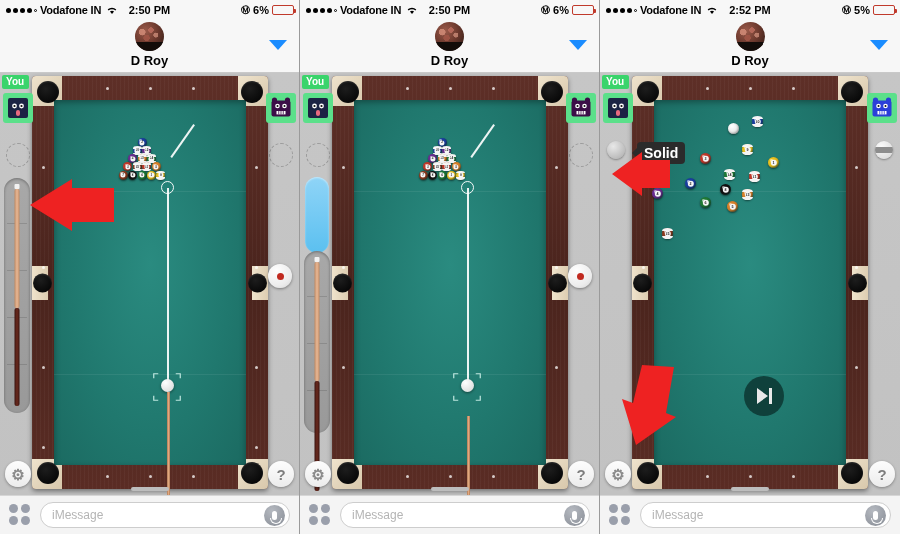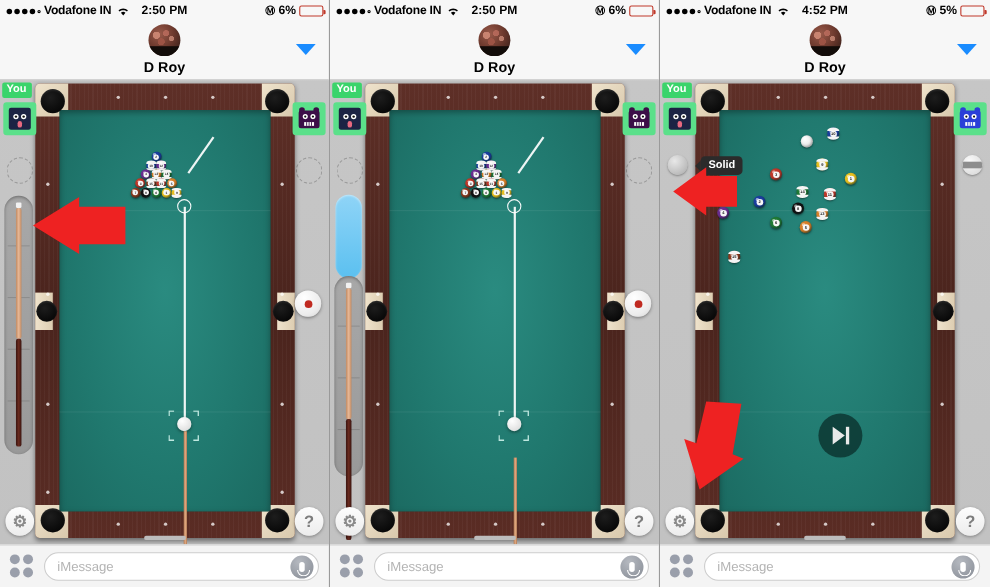--- a/index.html
+++ b/index.html
@@ -228,21 +228,21 @@
     position: absolute; width: 24px; height: 24px; border-radius: 50%;
     background: radial-gradient(circle at 35% 28%, #fff, #ececec 65%, #d4d4d4 100%);
     box-shadow: 0 1px 3px rgba(0,0,0,.4);
     display: flex; align-items: center; justify-content: center;
   }
   .spindot { width: 7px; height: 7px; border-radius: 50%; background: #c02a20; }
 
   
   .tooltip {
     position: absolute; background: #2b2b2b; color: #fff;
-    font-size: 10px; font-weight: bold; padding: 3px 7px; border-radius: 4px;
+    font-size: 14px; font-weight: bold; padding: 3px 7px; border-radius: 4px;
     z-index: 6; white-space: nowrap;
   }
   .tooltip::before {
     content: ""; position: absolute; left: -5px; top: 50%; transform: translateY(-50%);
     border-top: 5px solid transparent; border-bottom: 5px solid transparent;
     border-right: 5px solid #2b2b2b;
   }
   .groupball {
     position: absolute; width: 18px; height: 18px; border-radius: 50%;
     background: radial-gradient(circle at 35% 30%, #e8e8e8, #bdbdbd 70%, #a5a5a5);
@@ -782,21 +782,21 @@
             <i class="dot hollow"></i>
         </span>
         <span class="carrier">Vodafone IN</span>
         <span class="wifi">
           <svg viewBox="0 0 14 11" width="12" height="10">
               <path d="M7 10.2 4.6 7.3a3.8 3.8 0 0 1 4.8 0Z" fill="#000"></path>
               <path d="M7 4.6c1.5 0 2.9.5 4 1.5l1-1.3A8 8 0 0 0 7 2.8a8 8 0 0 0-5 1.9l1 1.4c1.1-1 2.5-1.5 4-1.5Z" fill="#000"></path>
             </svg>
         </span>
       </div>
-      <div class="sb-center">4:52 PM</div>
+      <div class="sb-center">2:52 PM</div>
       <div class="sb-right">
         <span class="lockicon">Ⓜ</span>
         <span>5%</span>
         <span class="battery"><i class="fill" style="width:5%"></i></span>
       </div>
     </div>
 
     <div class="header">
       <div class="avatar-main"></div>
       <div class="contact-name">D Roy</div>

